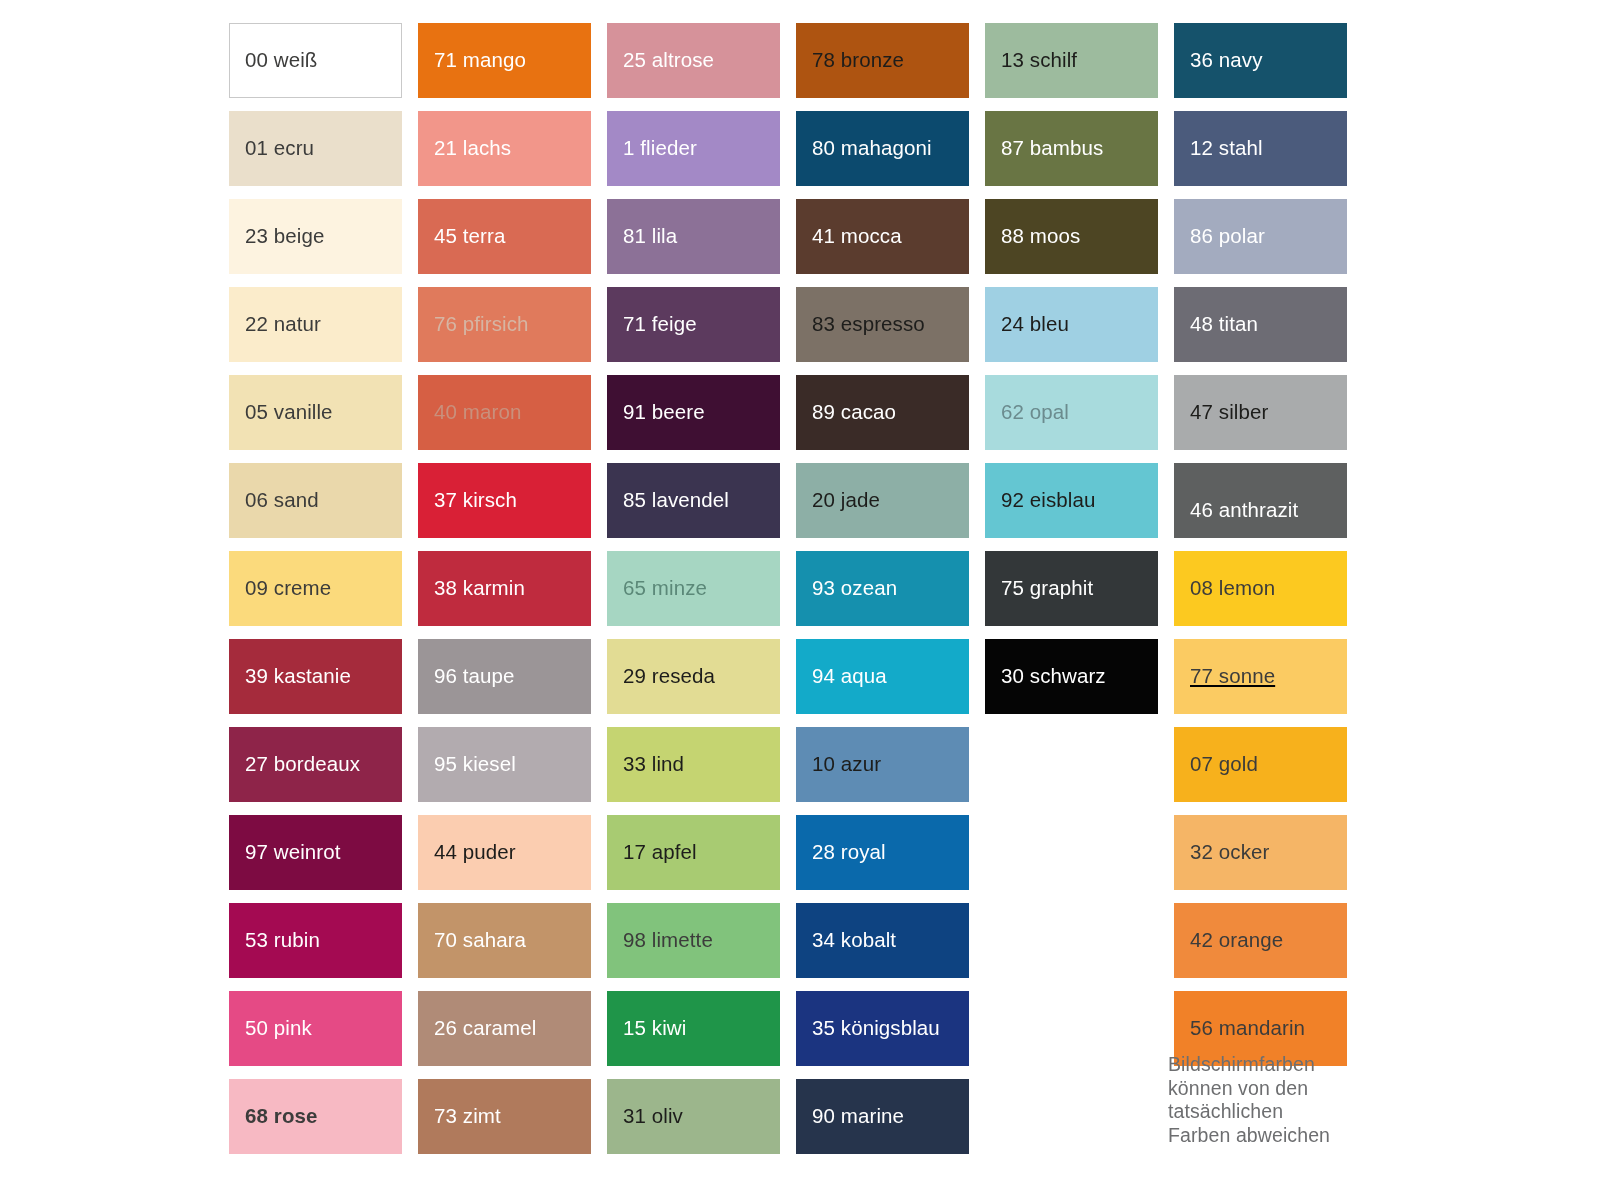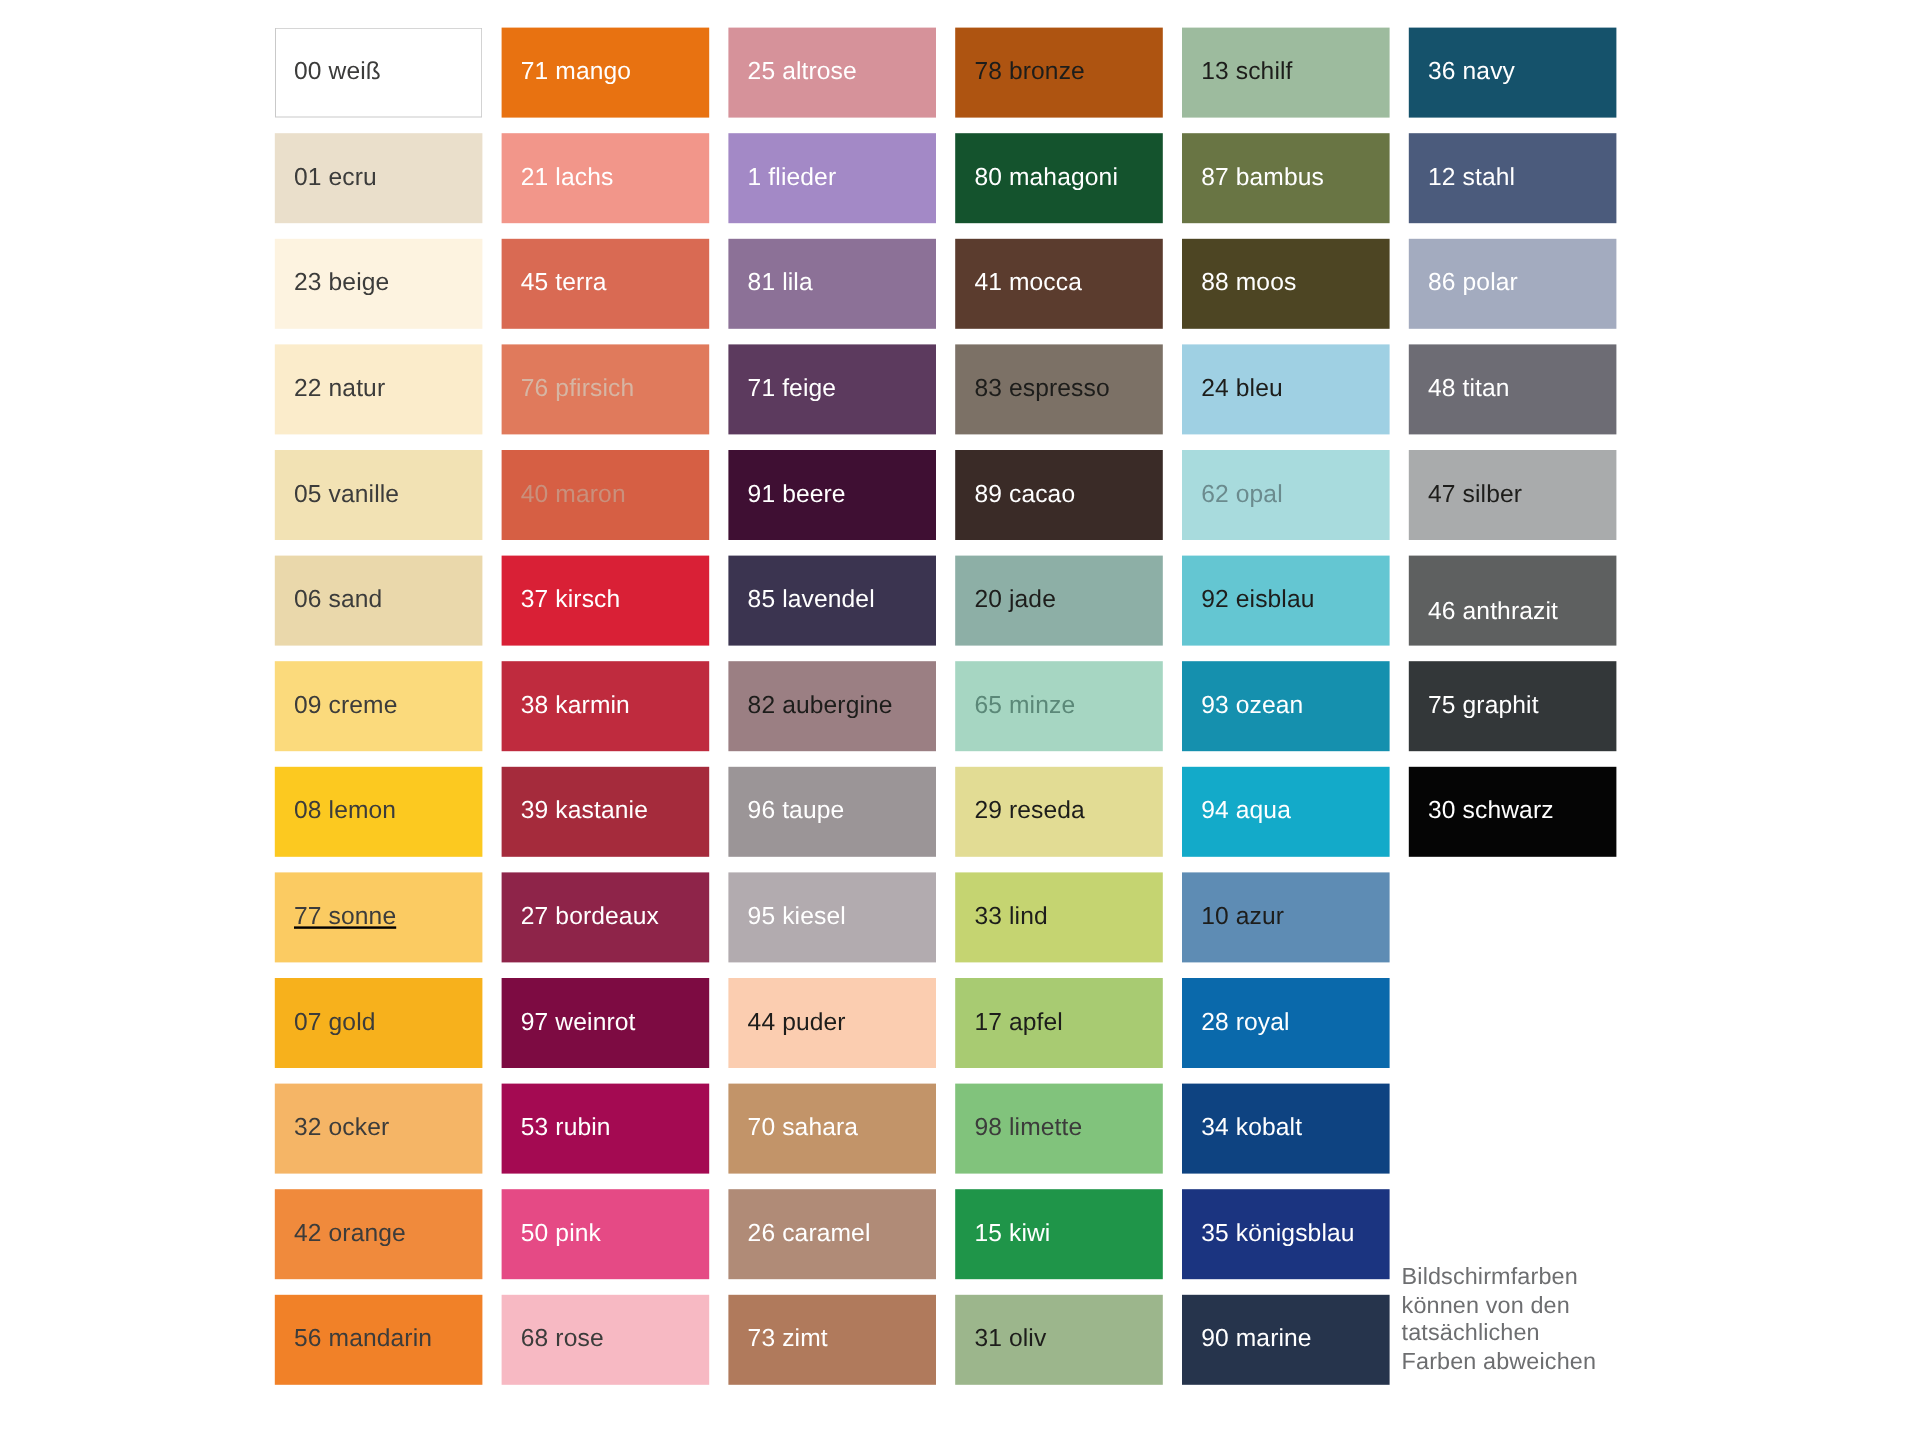--- a/index.html
+++ b/index.html
@@ -91,21 +91,21 @@
       </div>
       <div class="swatch" style="background: rgb(234, 223, 203);">
         <span class="swatch-label" style="color: rgb(60, 60, 59);">01 ecru</span>
       </div>
       <div class="swatch" style="background: rgb(242, 150, 138);">
         <span class="swatch-label" style="color: rgb(255, 255, 255);">21 lachs</span>
       </div>
       <div class="swatch" style="background: rgb(163, 137, 198);">
         <span class="swatch-label" style="color: rgb(255, 255, 255);">1 flieder</span>
       </div>
-      <div class="swatch" style="background: #14532d;">
+      <div class="swatch" style="background: #0c4a6e;">
         <span class="swatch-label" style="color: rgb(255, 255, 255);">80 mahagoni</span>
       </div>
       <div class="swatch" style="background: rgb(105, 117, 68);">
         <span class="swatch-label" style="color: rgb(255, 255, 255);">87 bambus</span>
       </div>
       <div class="swatch" style="background: rgb(75, 91, 124);">
         <span class="swatch-label" style="color: rgb(255, 255, 255);">12 stahl</span>
       </div>
       <div class="swatch" style="background: rgb(253, 243, 224);">
         <span class="swatch-label" style="color: rgb(60, 60, 59);">23 beige</span>
@@ -178,23 +178,20 @@
       </div>
       <div class="swatch" style="background: rgb(94, 96, 96);">
         <span class="swatch-label" style="color: rgb(255, 255, 255); margin-top: 20px;">46 anthrazit</span>
       </div>
       <div class="swatch" style="background: rgb(251, 218, 124);">
         <span class="swatch-label" style="color: rgb(60, 60, 59);">09 creme</span>
       </div>
       <div class="swatch" style="background: rgb(191, 43, 62);">
         <span class="swatch-label" style="color: rgb(255, 255, 255);">38 karmin</span>
       </div>
-      <div class="swatch" style="background: rgb(155, 127, 131);">
-        <span class="swatch-label" style="color: rgb(29, 29, 27);">82 aubergine</span>
-      </div>
       <div class="swatch" style="background: rgb(166, 214, 194);">
         <span class="swatch-label" style="color: rgb(91, 136, 120);">65 minze</span>
       </div>
       <div class="swatch" style="background: rgb(21, 144, 174);">
         <span class="swatch-label" style="color: rgb(255, 255, 255);">93 ozean</span>
       </div>
       <div class="swatch" style="background: rgb(51, 55, 57);">
         <span class="swatch-label" style="color: rgb(255, 255, 255);">75 graphit</span>
       </div>
       <div class="swatch" style="background: rgb(252, 201, 32);">
@@ -275,21 +272,21 @@
       <div class="swatch" style="background: rgb(31, 149, 73);">
         <span class="swatch-label" style="color: rgb(255, 255, 255);">15 kiwi</span>
       </div>
       <div class="swatch" style="background: rgb(27, 52, 128);">
         <span class="swatch-label" style="color: rgb(255, 255, 255);">35 königsblau</span>
       </div>
       <div class="swatch is-empty"></div>
       <div class="swatch" style="background: rgb(241, 129, 40);">
         <span class="swatch-label" style="color: rgb(60, 60, 59);">56 mandarin</span>
       </div>
-      <div class="swatch" style="background: rgb(247, 185, 195);">
+      <div class="swatch" style="background: rgb(247, 185, 195); font-weight: bold;">
         <span class="swatch-label" style="color: rgb(60, 60, 59);">68 rose</span>
       </div>
       <div class="swatch" style="background: rgb(176, 122, 92);">
         <span class="swatch-label" style="color: rgb(255, 255, 255);">73 zimt</span>
       </div>
       <div class="swatch" style="background: rgb(156, 182, 140);">
         <span class="swatch-label" style="color: rgb(29, 29, 27);">31 oliv</span>
       </div>
       <div class="swatch" style="background: rgb(38, 52, 76);">
         <span class="swatch-label" style="color: rgb(255, 255, 255);">90 marine</span>

